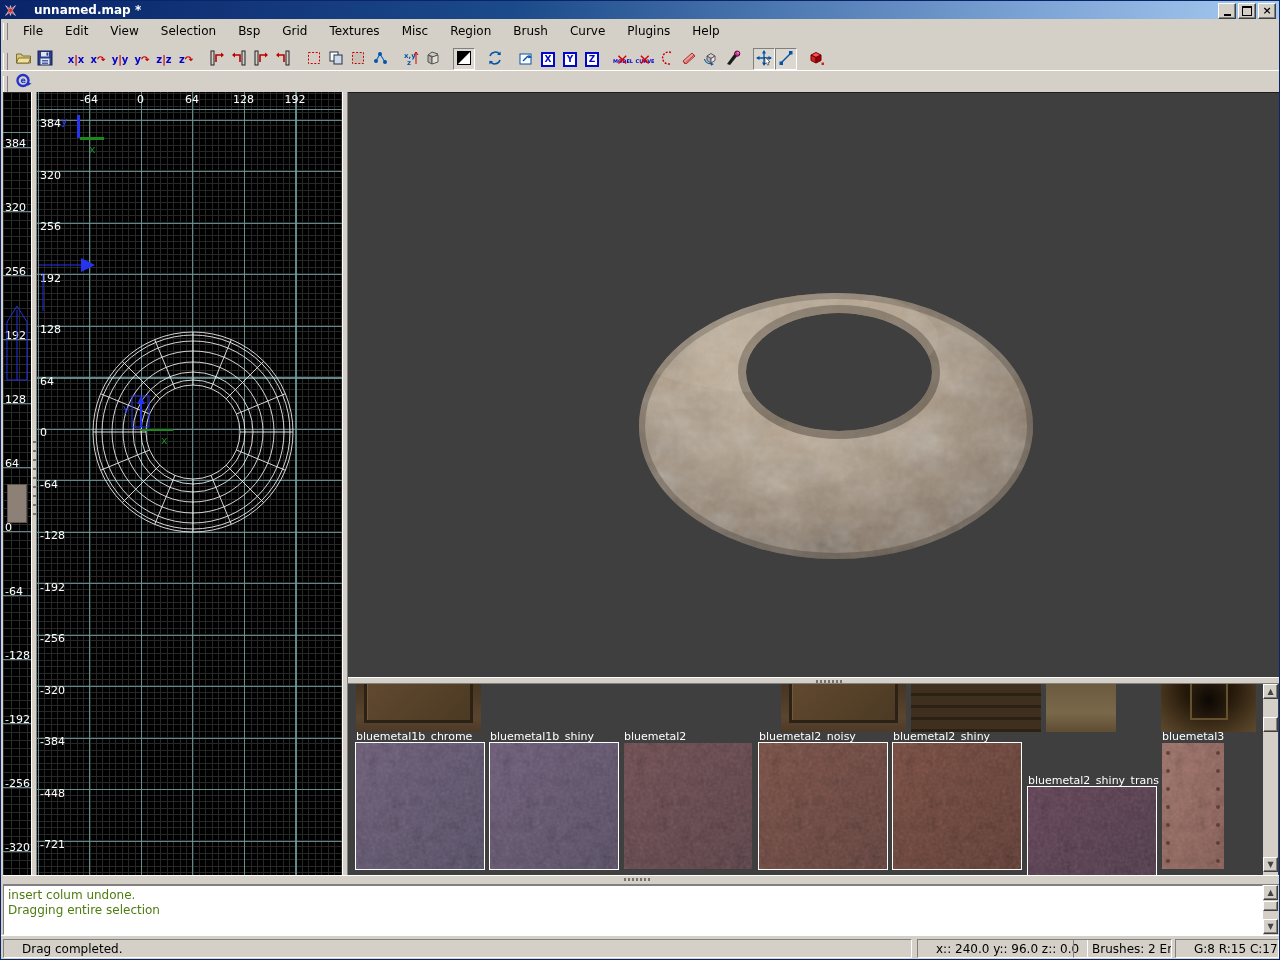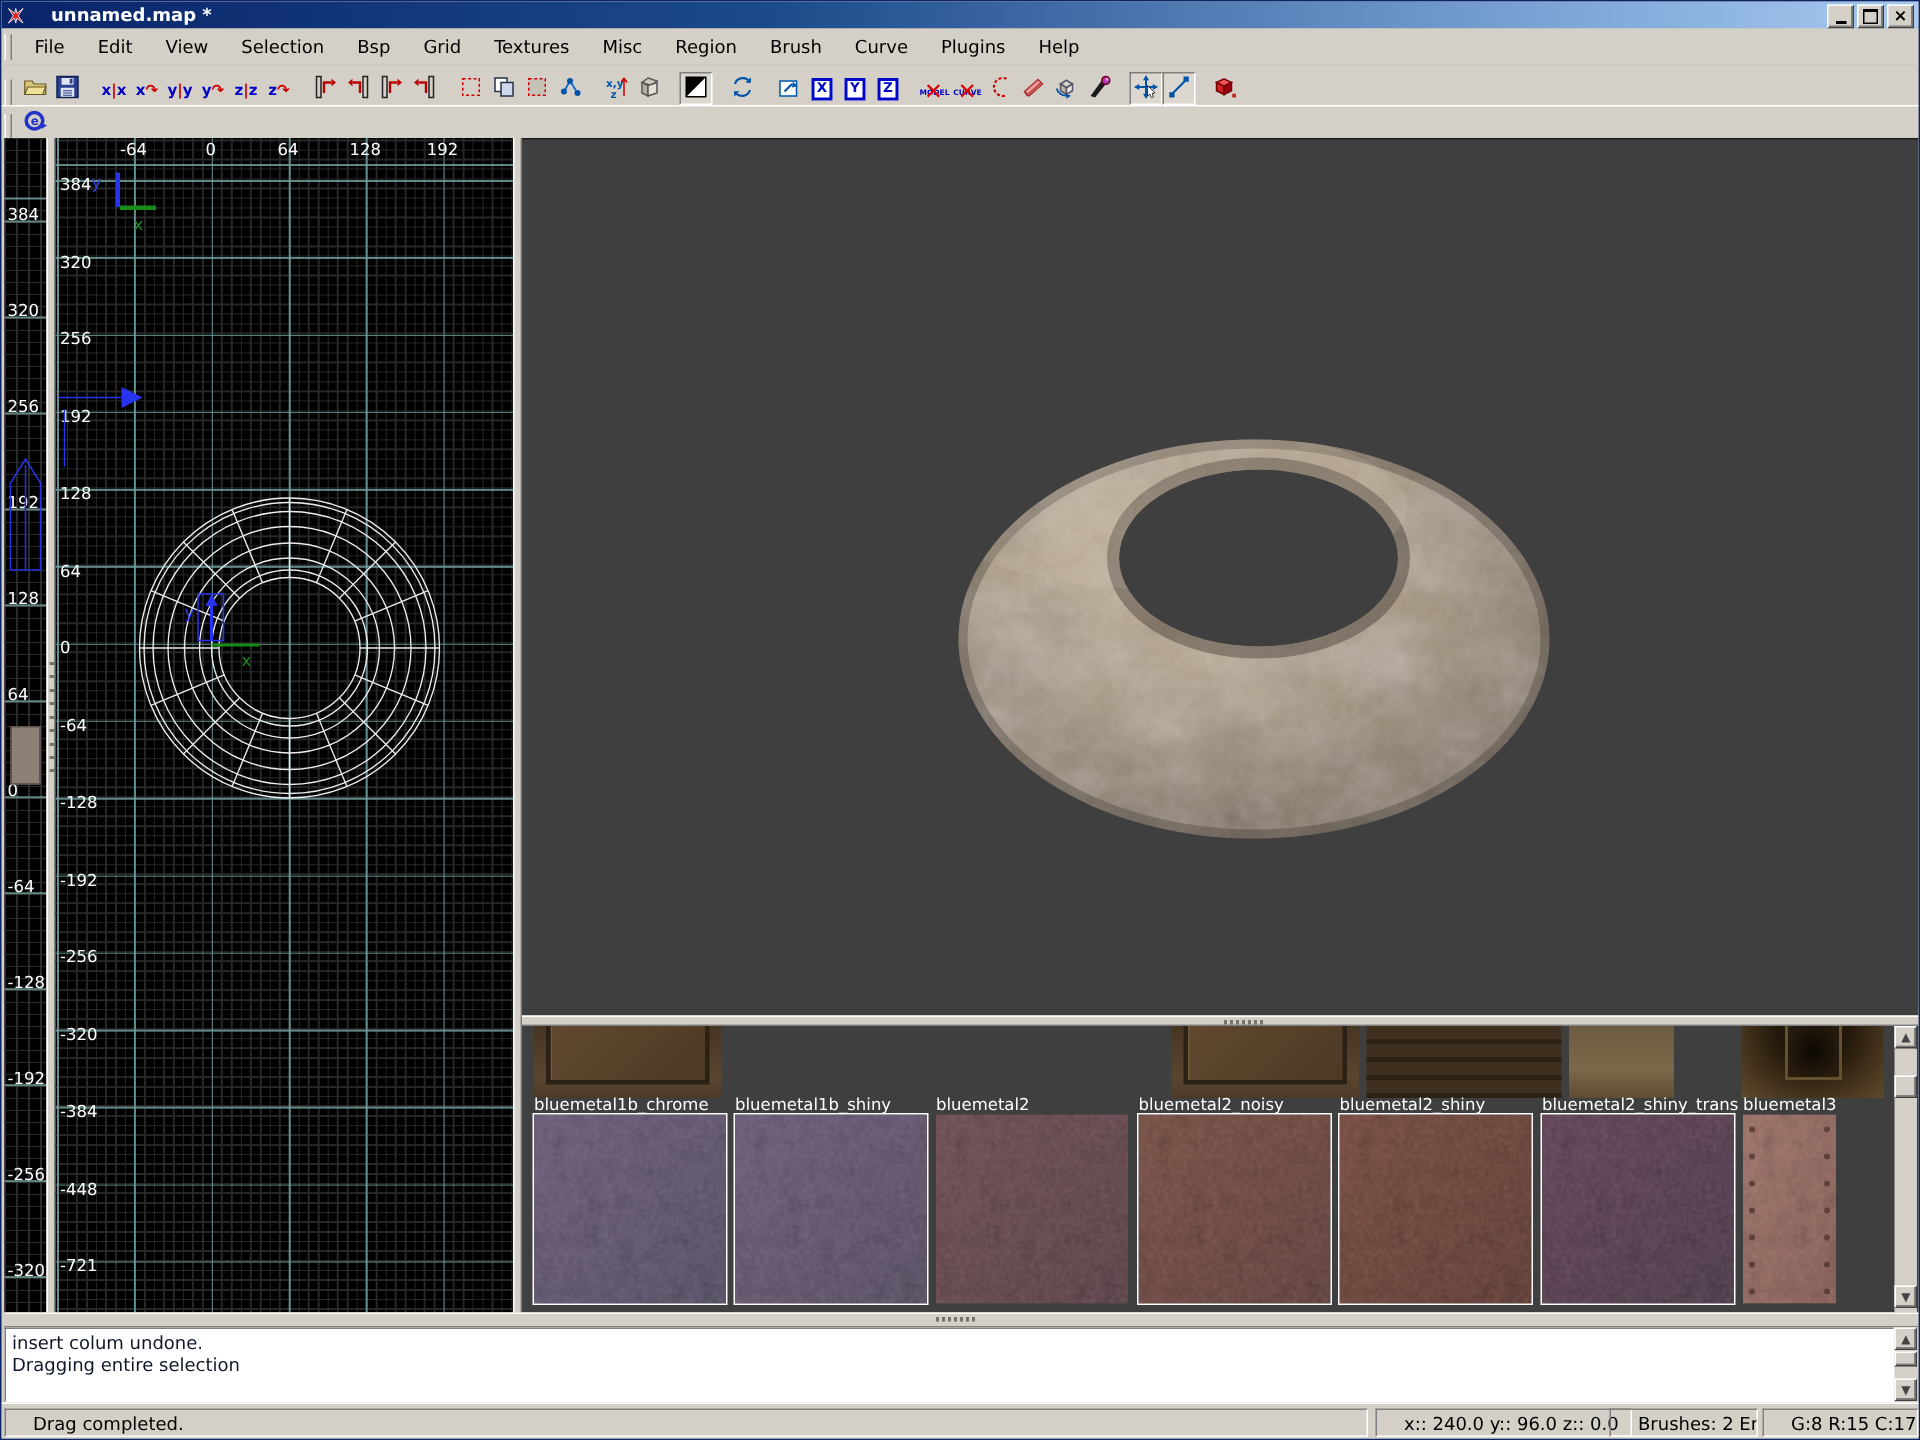--- a/index.html
+++ b/index.html
@@ -90,21 +90,21 @@
   
   .sbar{position:absolute;background:#d4d0c8;}
   .sbtn{position:absolute;left:0;width:15px;height:15px;background:#d4d0c8;border:1px solid;
     border-color:#fff #404040 #404040 #fff;box-shadow:inset -1px -1px 0 #808080;
     text-align:center;font-size:8px;line-height:13px;color:#444;box-sizing:border-box;}
   .sthumb{position:absolute;left:0;width:15px;background:#d4d0c8;border:1px solid;
     border-color:#fff #404040 #404040 #fff;box-shadow:inset -1px -1px 0 #808080;box-sizing:border-box;}
   
   #console{position:absolute;left:2px;top:884px;width:1260px;height:50px;background:#fff;
     border:1px solid;border-color:#808080 #fff #fff #808080;padding:2px 4px;box-sizing:border-box;overflow:hidden;}
-  .cline{font-size:12px;line-height:15px;color:#0f172a;}
+  .cline{font-size:12px;line-height:15px;color:#4d7c0f;}
   #statusbar{position:absolute;left:0;top:934px;width:1280px;height:26px;background:#d4d0c8;border-top:1px solid #fff;}
   .seg{position:absolute;top:3px;height:19px;border:1px solid;border-color:#808080 #fff #fff #808080;
     font-size:12px;padding:2px 4px 0 18px;box-sizing:border-box;white-space:nowrap;overflow:hidden;}
 </style>
 </head>
 <body>
 
 <div class="app">
 
   <div class="titlebar">
@@ -552,21 +552,21 @@
               <linearGradient id="lg4" x1="0" y1="0" x2="1" y2="1">
                 <stop offset="0" stop-color="#7a4b3e"></stop>
                 <stop offset="1" stop-color="#613c34"></stop>
               </linearGradient>
             </defs>
             <rect width="128" height="126" fill="url(#lg4)"></rect>
             <rect width="128" height="126" filter="url(#grain)" opacity="0.5" style="mix-blend-mode:multiply"></rect>
             <rect width="128" height="126" filter="url(#grain2)" opacity="0.15" style="mix-blend-mode:screen"></rect>
           </svg>
         </div>
-        <div class="tex-item" style="left: 680px; width: 128px;">
+        <div class="tex-item" style="left: 680px; width: 128px; margin-top: 44px;">
           <div class="tex-label">bluemetal2_shiny_trans</div>
           <svg class="tex-thumb sel" width="128" height="126">
             <defs>
               <linearGradient id="lg5" x1="0" y1="0" x2="1" y2="1">
                 <stop offset="0" stop-color="#634256"></stop>
                 <stop offset="1" stop-color="#4e3a4a"></stop>
               </linearGradient>
             </defs>
             <rect width="128" height="126" fill="url(#lg5)"></rect>
             <rect width="128" height="126" filter="url(#grain)" opacity="0.5" style="mix-blend-mode:multiply"></rect>

